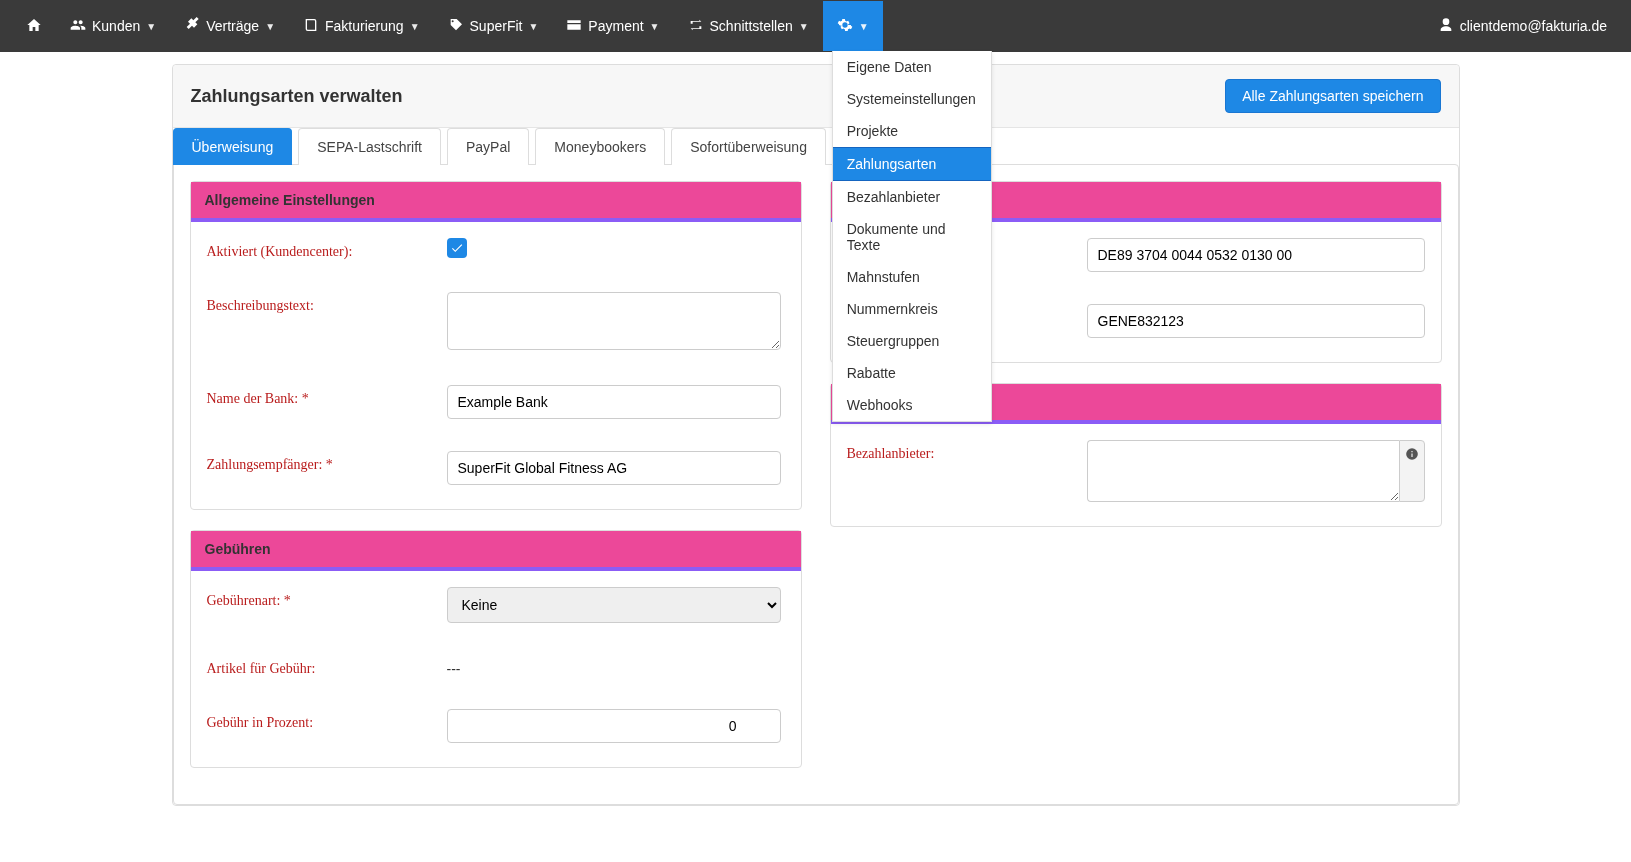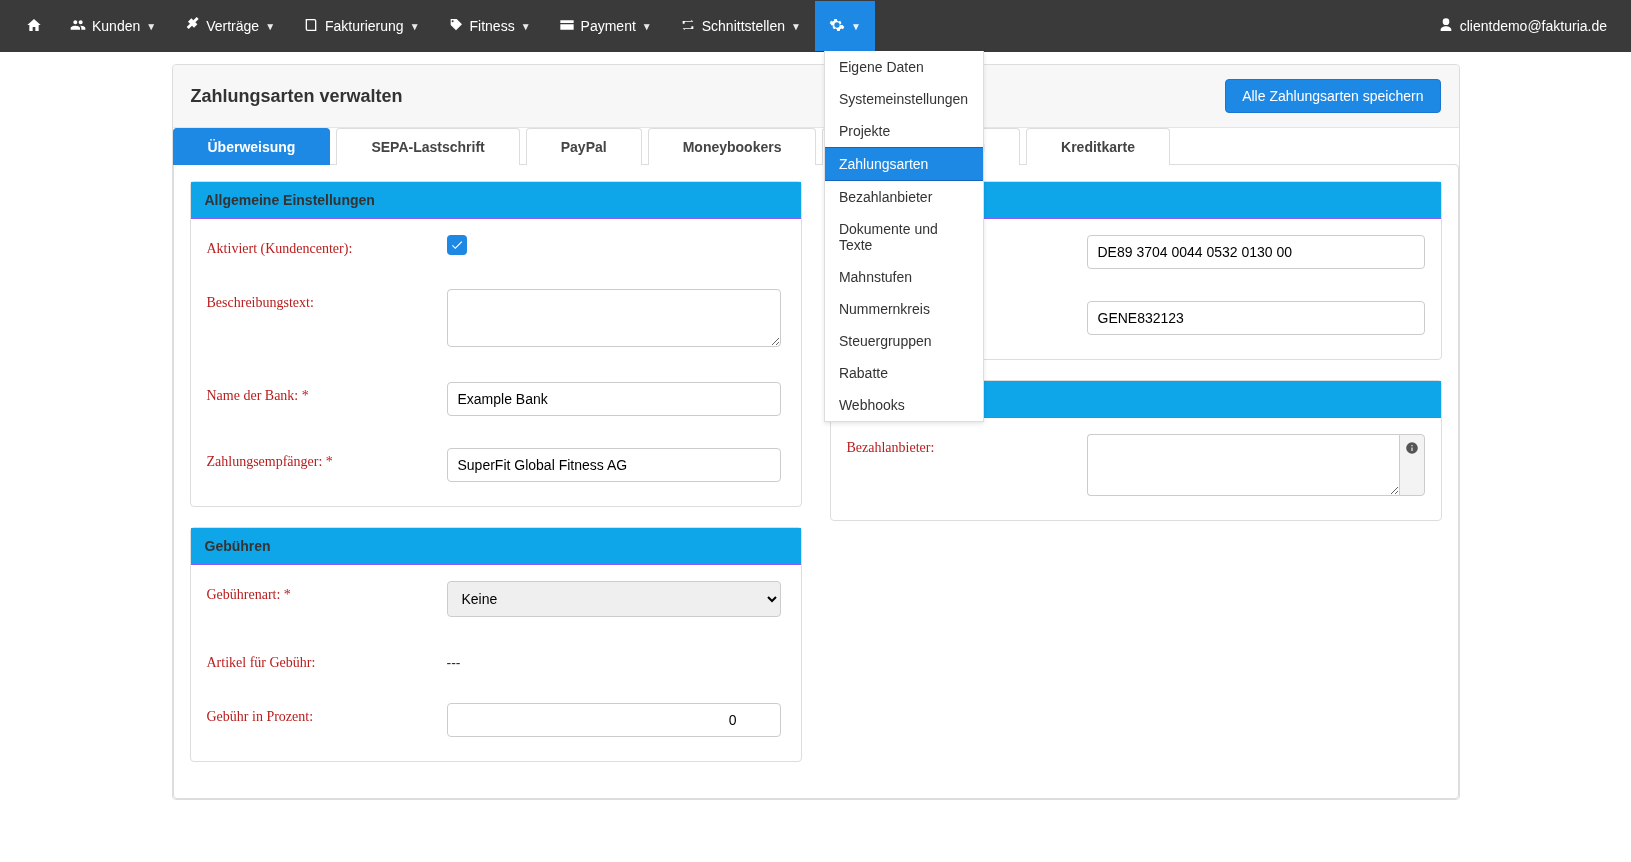--- a/index.html
+++ b/index.html
@@ -85,46 +85,46 @@
   border-radius: 4px;
   cursor: pointer;
   font-size: 14px;
 }
 
 
 .tabs { display: flex; gap: 6px; padding: 0 0 0 0; }
 .tab {
   border: 1px solid #ddd;
   border-bottom: none;
-  padding: 10px 34px;
+  padding: 10px 18px;
   background: #fff;
   border-radius: 4px 4px 0 0;
   cursor: pointer;
-  font-weight: 700;
+  font-weight: 400;
   color: #444;
   text-align: center;
 }
 .tab.active { background: #1e88e5; color: #fff; border-color: #1e88e5; }
 
 
 .content {
   border: 1px solid #ddd;
   border-top: 1px solid #ddd;
   border-radius: 0 4px 4px 4px;
   padding: 16px;
   display: flex;
   gap: 28px;
   margin-top: -1px;
 }
 .col { flex: 1; min-width: 0; }
 
 .panel { border: 1px solid #ddd; border-radius: 4px; margin-bottom: 20px; }
 .panel-header {
-  background: #0ea5e9;
-  border-bottom: 1px solid #8b5cf6;
+  background: #ec4899;
+  border-bottom: 4px solid #8b5cf6;
   padding: 10px 14px;
   font-weight: 700;
 }
 .panel-body { padding: 16px; }
 
 .form-row { display: flex; align-items: flex-start; margin-bottom: 32px; }
 .form-row:last-child { margin-bottom: 8px; }
 .form-label { width: 240px; padding-top: 6px; color: #b91c1c; font-family: Liberation Serif, serif; }
 .form-control-wrap { flex: 1; }
 .form-control-wrap input[type="text"],
@@ -198,21 +198,21 @@
       </span>
       <span>Fakturierung</span>
       <span class="caret">▼</span>
     </div>
     <div class="navbar-item">
       <span>
         <svg viewBox="0 0 24 24">
             <path d="M21 11l-8-8H4v9l8 8 9-9zM7 8a1.5 1.5 0 1 1 0-3 1.5 1.5 0 0 1 0 3z"></path>
           </svg>
       </span>
-      <span>Fitness</span>
+      <span>SuperFit</span>
       <span class="caret">▼</span>
     </div>
     <div class="navbar-item">
       <span>
         <svg viewBox="0 0 24 24">
             <path d="M2 5h20v4H2V5zm0 6h20v8H2v-8z"></path>
           </svg>
       </span>
       <span>Payment</span>
       <span class="caret">▼</span>

